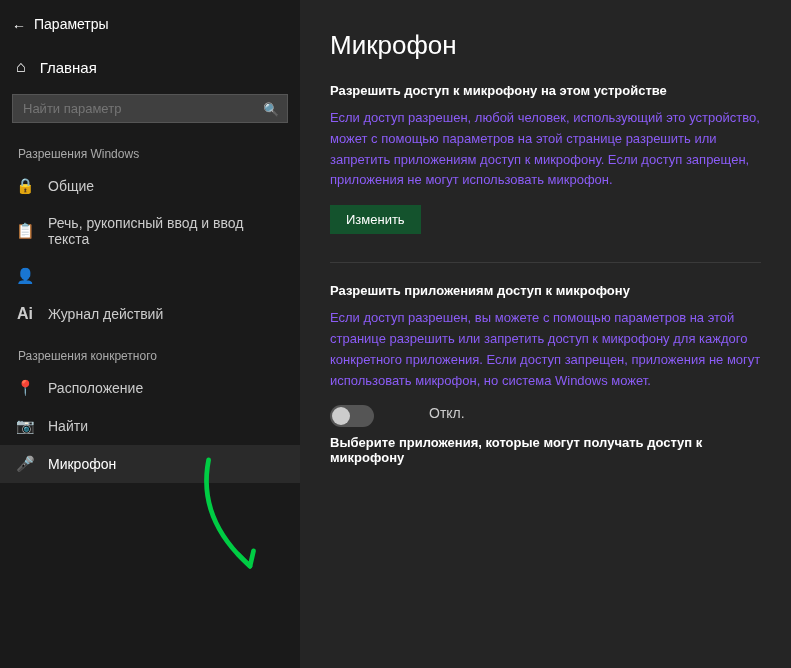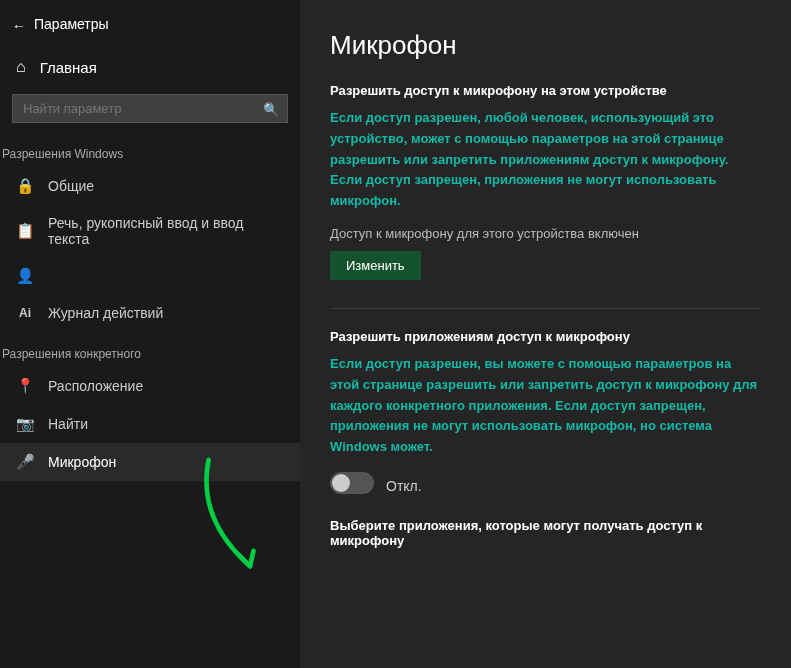--- a/index.html
+++ b/index.html
@@ -88,20 +88,21 @@
       transform: translateY(-50%);
       color: #aaa;
       font-size: 13px;
     }
 
     .sidebar-section-label {
       font-size: 12px;
       color: #aaa;
       padding: 16px 16px 6px 2px;
       font-weight: 400;
+      margin-left: 16px;
     }
 
     .sidebar-item {
       display: flex;
       align-items: center;
       padding: 10px 16px;
       cursor: pointer;
       font-size: 14px;
       color: #ccc;
     }
@@ -138,24 +139,23 @@
 
     .section-title {
       font-size: 13px;
       font-weight: 600;
       margin-bottom: 10px;
       color: #fff;
     }
 
     .section-desc {
       font-size: 13px;
-      color: #14b8a6;
+      color: #8b5cf6;
       line-height: 1.6;
       margin-bottom: 14px;
-      font-weight: bold;
     }
 
     .access-status {
       font-size: 13px;
       color: #bbb;
       margin-bottom: 10px;
     }
 
     .change-btn {
       background: #14532d;
@@ -169,22 +169,23 @@
 
     .divider {
       border: none;
       border-top: 1px solid #3a3a3a;
       margin-bottom: 20px;
     }
 
     
     .toggle-row {
       display: flex;
-      align-items: flex-end;
-      margin-bottom: 24px;
+      align-items: flex-start;
+      margin-bottom: 8px;
+      gap: 43px;
     }
 
     .toggle-switch {
       width: 44px;
       height: 22px;
       background: #555;
       border-radius: 11px;
       position: relative;
       cursor: pointer;
       flex-shrink: 0;
@@ -254,21 +255,21 @@
   <div class="sidebar-item">
     <span class="icon">📋</span>
     <span>Речь, рукописный ввод и ввод текста</span>
   </div>
 
   <div class="sidebar-item">
     <span class="icon">👤</span>
   </div>
 
   <div class="sidebar-item">
-    <span class="icon" style="font-size:12px;font-weight:bold;">Ai</span>
+    <span class="icon" style="font-size:16px;font-weight:bold;">Ai</span>
     <span>Журнал действий</span>
   </div>
 
   <div class="sidebar-section-label">Разрешения конкретного</div>
 
   <div class="sidebar-item">
     <span class="icon">📍</span>
     <span>Расположение</span>
   </div>
 
@@ -283,21 +284,20 @@
   </div>
 
 </div>
 
 <div class="main">
 
   <div class="main-page-title">Микрофон</div>
 
   <div class="section-title">Разрешить доступ к микрофону на этом устройстве</div>
   <div class="section-desc">Если доступ разрешен, любой человек, использующий это устройство, может с помощью параметров на этой странице разрешить или запретить приложениям доступ к микрофону. Если доступ запрещен, приложения не могут использовать микрофон.</div>
-  <div class="access-status">Доступ к микрофону для этого устройства включен</div>
   <button class="change-btn">Изменить</button>
 
   <hr class="divider">
 
   <div class="section-title">Разрешить приложениям доступ к микрофону</div>
   <div class="section-desc">Если доступ разрешен, вы можете с помощью параметров на этой странице разрешить или запретить доступ к микрофону для каждого конкретного приложения. Если доступ запрещен, приложения не могут использовать микрофон, но система Windows может.</div>
 
   <div class="toggle-row">
     <div class="toggle-switch off">
       <div class="knob"></div>

